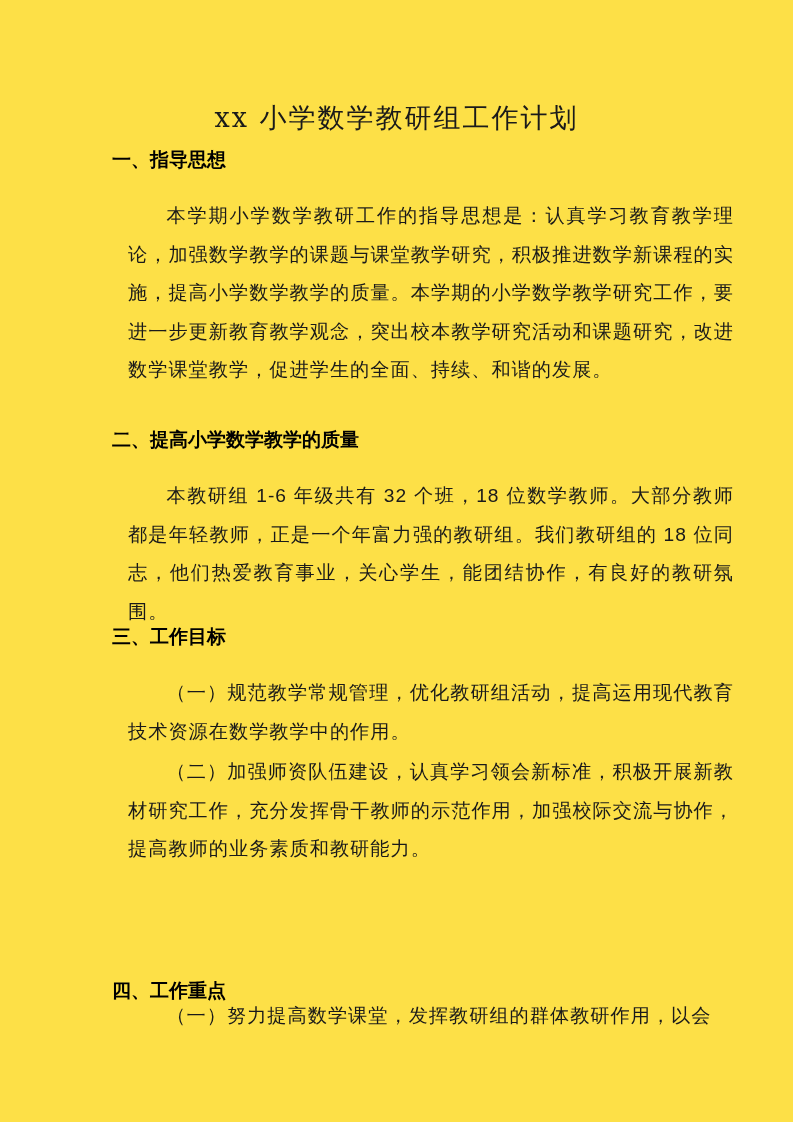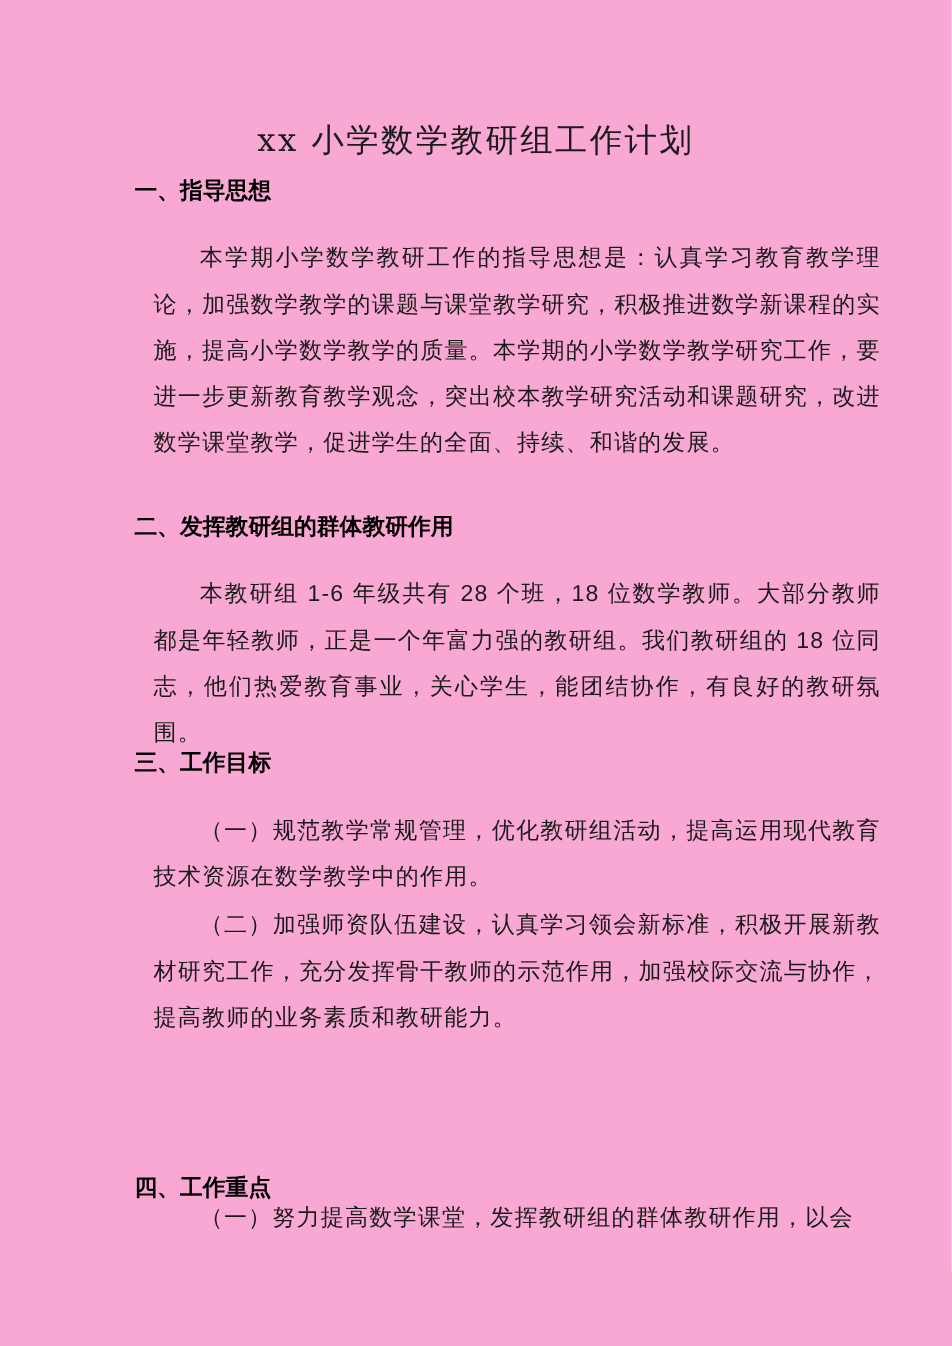--- a/index.html
+++ b/index.html
@@ -1,17 +1,17 @@
 <!DOCTYPE html>
 <html><head>
 <meta charset="utf-8">
 <style>
   html, body { margin: 0; padding: 0; background: #ffffff; }
   body { width: 793px; height: 1122px; position: relative; overflow: hidden; }
-  .page { position: absolute; left: 0; top: 0; width: 793px; height: 1122px; background: #f9a8d4; color: #111; }
+  .page { position: absolute; left: 0; top: 0; width: 793px; height: 1122px; background: #fde047; color: #111; }
   .title {
     position: absolute; left: 0; width: 793px; top: 100px; text-align: center;
     font-family: "DejaVu Serif", "Liberation Serif", serif; font-size: 27px; line-height: 36px;
     color: #1a1a1a; letter-spacing: 2px;
   }
   .heading {
     position: absolute; left: 112px; width: 606px;
     font-family: Liberation Serif, serif; font-weight: bold;
     font-size: 19px; line-height: 30px; color: #000;
   }
@@ -24,22 +24,22 @@
 </style>
 </head>
 <body>
 
 <div class="page">
   <div class="title">xx 小学数学教研组工作计划</div>
 
   <div class="heading" style="top:145px;">一、指导思想</div>
   <p class="para" style="top:181px;">本学期小学数学教研工作的指导思想是：认真学习教育教学理论，加强数学教学的课题与课堂教学研究，积极推进数学新课程的实施，提高小学数学教学的质量。本学期的小学数学教学研究工作，要进一步更新教育教学观念，突出校本教学研究活动和课题研究，改进数学课堂教学，促进学生的全面、持续、和谐的发展。</p>
 
-  <div class="heading" style="top:425px;">二、发挥教研组的群体教研作用</div>
-  <p class="para" style="top:461px;">本教研组 1-6 年级共有 28 个班，18 位数学教师。大部分教师都是年轻教师，正是一个年富力强的教研组。我们教研组的 18 位同志，他们热爱教育事业，关心学生，能团结协作，有良好的教研氛围。</p>
+  <div class="heading" style="top:425px;">二、提高小学数学教学的质量</div>
+  <p class="para" style="top:461px;">本教研组 1-6 年级共有 32 个班，18 位数学教师。大部分教师都是年轻教师，正是一个年富力强的教研组。我们教研组的 18 位同志，他们热爱教育事业，关心学生，能团结协作，有良好的教研氛围。</p>
 
   <div class="heading" style="top:622px;">三、工作目标</div>
   <p class="para" style="top:737px;">（二）加强师资队伍建设，认真学习领会新标准，积极开展新教材研究工作，充分发挥骨干教师的示范作用，加强校际交流与协作，提高教师的业务素质和教研能力。</p>
   <p class="para" style="top:658px;">（一）规范教学常规管理，优化教研组活动，提高运用现代教育技术资源在数学教学中的作用。</p>
 
   <div class="heading" style="top:945px;margin-top:31px;">四、工作重点</div>
   <p class="para" style="top:981px;">（一）努力提高数学课堂，发挥教研组的群体教研作用，以会</p>
 </div>
 
 </body></html>

